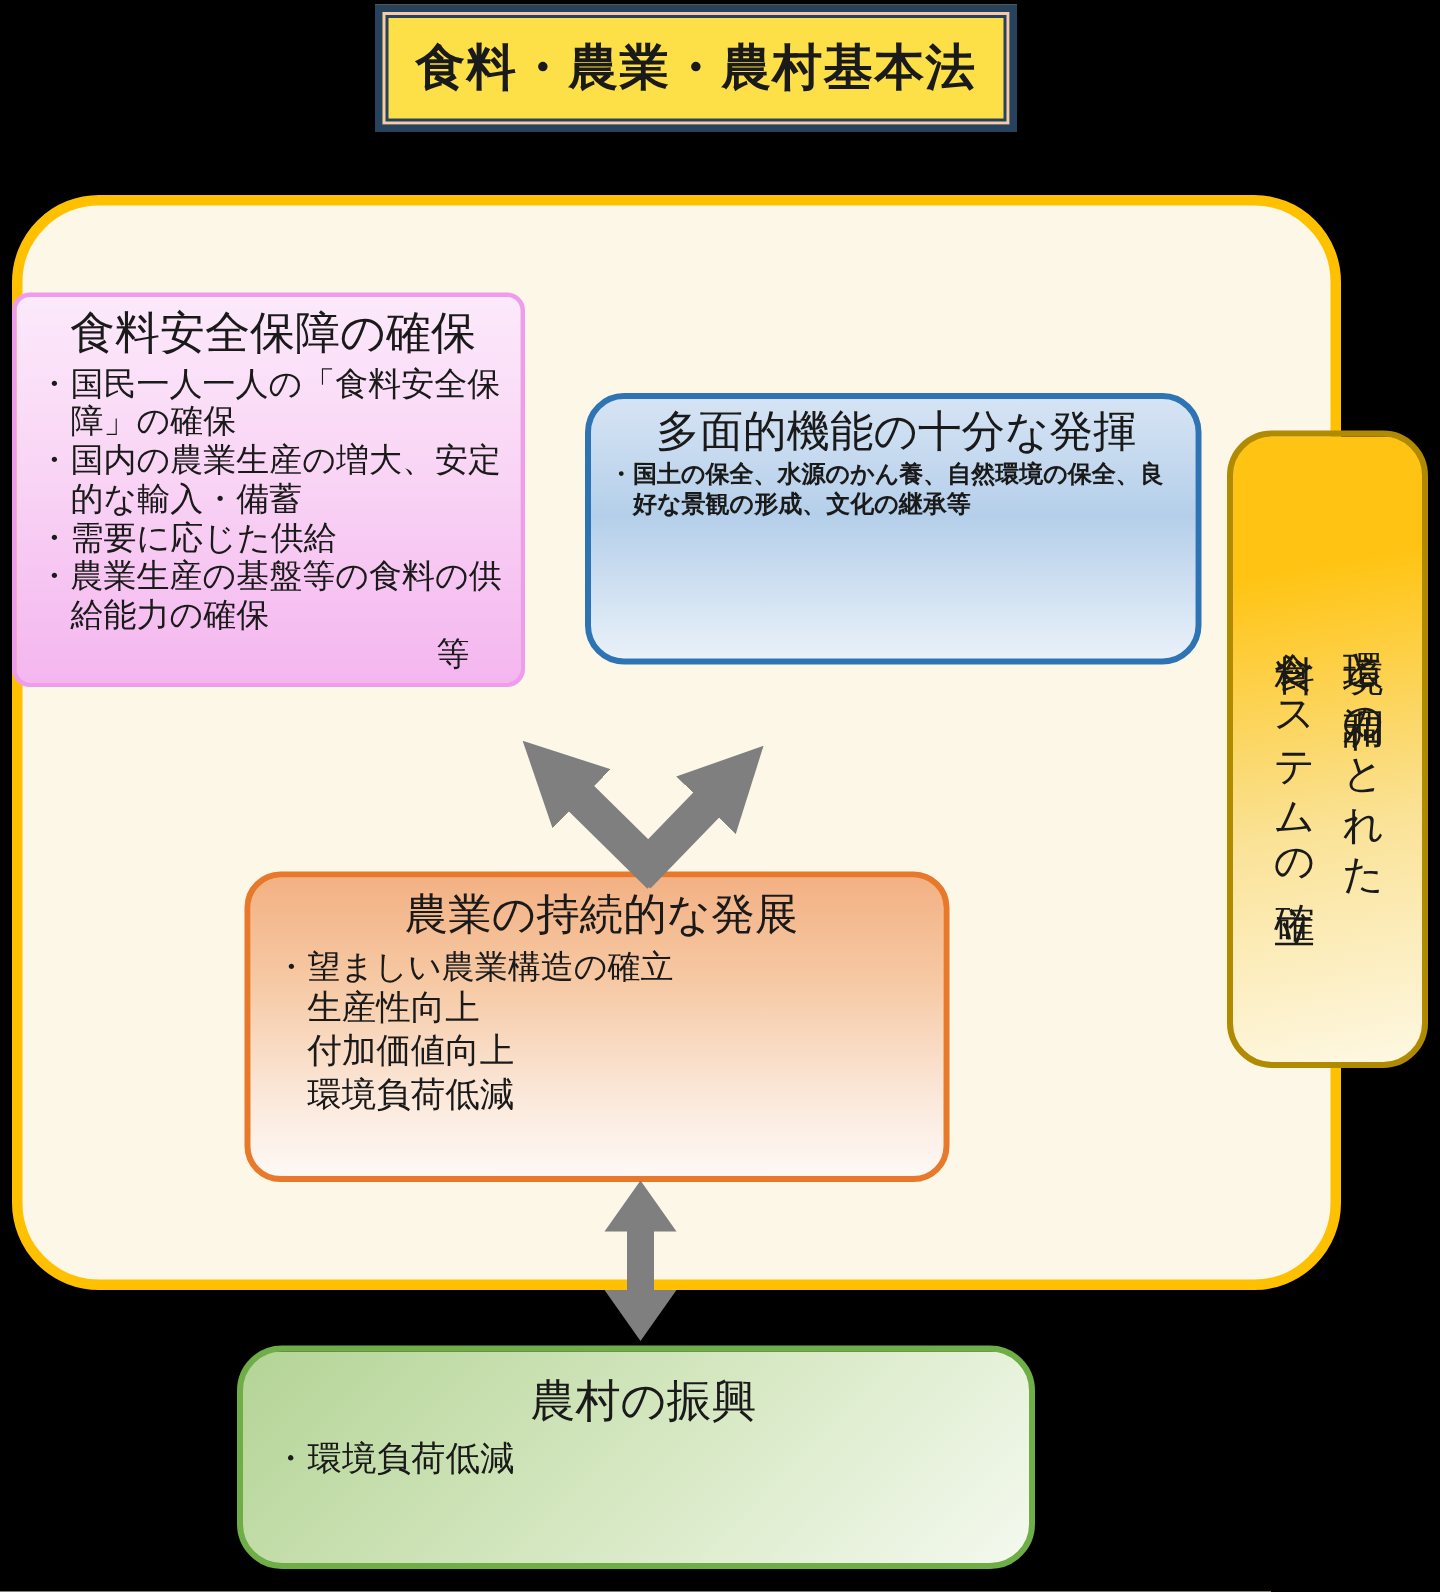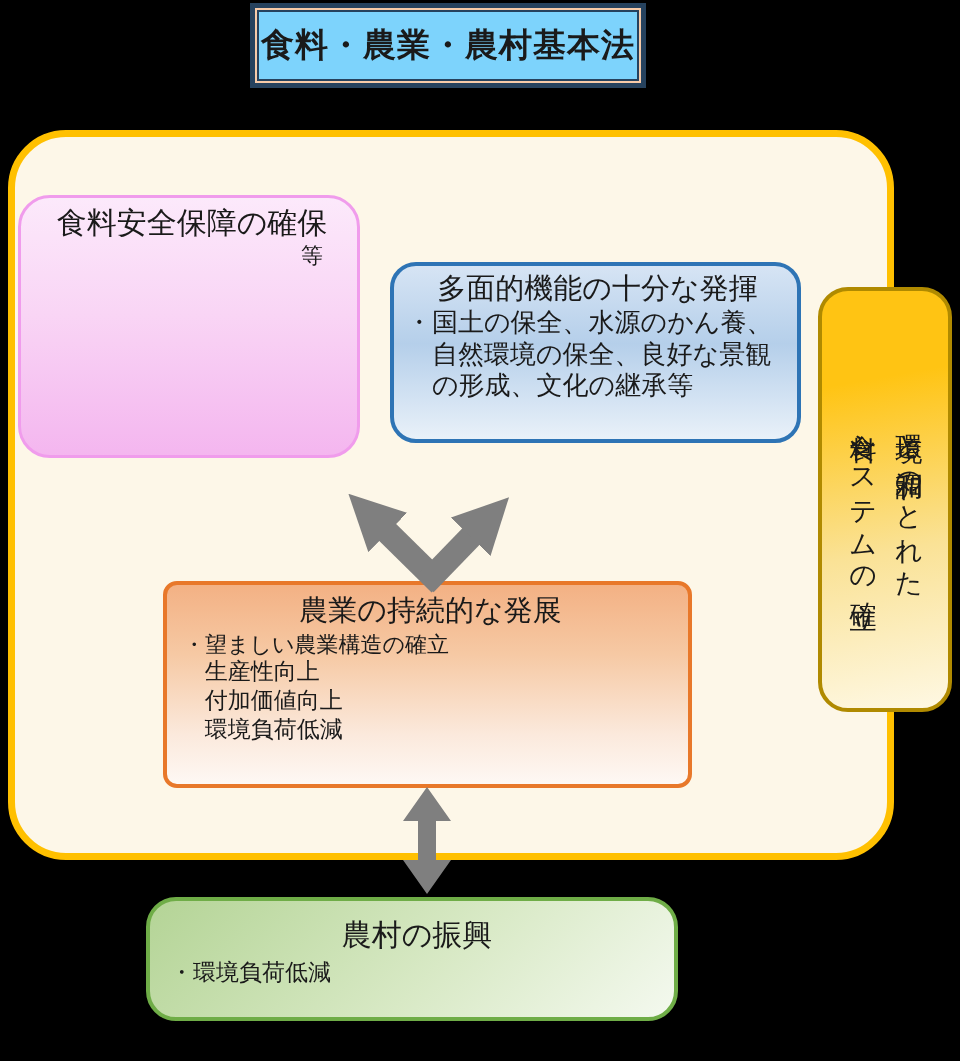--- a/index.html
+++ b/index.html
@@ -6,105 +6,111 @@
   body{
     width:960px;height:1061px;position:relative;overflow:hidden;
     background:#000;
     font-family:"Liberation Sans","DejaVu Sans",sans-serif;
     color:#1a1a1a;
   }
   .abs{position:absolute;box-sizing:border-box;}
 
   
   .law-box{
-    left:250px;top:3px;width:396px;height:85px;
-    background:#7dd3fc;
+    left:250px;top:3px;width:428px;height:85px;
+    background:#fde047;
     border:5px solid #26425E;
     box-shadow: inset 0 0 0 2px #F7CBA9, inset 0 0 0 4px #26425E;
     display:flex;align-items:center;justify-content:center;
     font-size:33px;font-weight:600;letter-spacing:1px;
   }
 
   
   .main-container{
     left:8px;top:130px;width:886px;height:730px;
     background:#FDF7E8;
     border:7px solid #FFC000;
     border-radius:58px;
   }
 
   .node{border-radius:30px;}
   .box-title{text-align:center;font-weight:500;}
   .bullets .bullet{padding-left:1em;text-indent:-1em;}
 
   
   .pink-box{
-    left:18px;top:195px;width:342px;height:263px;
-    border:3px solid #F09CEC;border-radius:32px;
+    left:8px;top:195px;width:342px;height:263px;
+    border:3px solid #F09CEC;border-radius:12px;
     background:linear-gradient(180deg,#FCE9FB 0%,#F9D5F5 45%,#F4B6EF 100%);
     padding:8px 8px 0 14px;
   }
   .pink-box .box-title{font-size:30px;line-height:1.12;margin-bottom:3px;}
   .pink-box .bullets{font-size:22px;line-height:1.17;}
   .pink-box .suffix{font-size:22px;text-align:right;padding-right:26px;line-height:1.15;}
 
   
   .blue-box{
     left:390px;top:262px;width:411px;height:181px;
     border:4px solid #2E74B5;border-radius:26px;
     background:linear-gradient(180deg,#D6E4F4 0%,#B5CFEA 45%,#E9F1F9 100%);
     padding:6px 8px 0 12px;
   }
   .blue-box .box-title{font-size:29px;line-height:1.15;margin-bottom:2px;}
-  .blue-box .bullets{font-size:26px;line-height:1.2;}
+  .blue-box .bullets{font-size:16px;line-height:1.2;font-weight:bold;}
 
   
   .yellow-box{
     left:818px;top:287px;width:134px;height:425px;
     border:4px solid #B08A00;border-radius:30px;
     background:linear-gradient(170deg,#FFC413 0%,#FFC413 22%,#FAE296 62%,#FEF8E3 100%);
     display:flex;align-items:center;justify-content:center;
   }
   .vtext{writing-mode:vertical-rl;text-orientation:upright;font-size:27px;line-height:1.7;letter-spacing:2px;}
   .vtext span{display:block;}
 
   
   .orange-box{
-    left:163px;top:581px;width:529px;height:207px;
-    border:4px solid #E8782A;border-radius:14px;
+    left:163px;top:581px;width:470px;height:207px;
+    border:4px solid #E8782A;border-radius:24px;
     background:linear-gradient(180deg,#F3B184 0%,#F6C9A4 35%,#FBE9DC 75%,#FEF8F4 100%);
     padding:8px 10px 0 16px;
   }
   .orange-box .box-title{font-size:29px;line-height:1.2;margin-bottom:3px;}
   .orange-box .bullets{font-size:22px;line-height:1.27;}
   .orange-box .sub .subline{padding-left:0.95em;font-size:23px;line-height:1.27;font-family:Liberation Mono, monospace;}
 
   
   .green-box{
-    left:146px;top:897px;width:532px;height:124px;
+    left:158px;top:897px;width:532px;height:149px;
     border:4px solid #6FAD47;border-radius:30px;
     background:linear-gradient(135deg,#B4D496 0%,#D8E9C5 55%,#F4F9EF 100%);
     padding:16px 10px 0 20px;
   }
   .green-box .box-title{font-size:30px;line-height:1.2;margin-bottom:5px;}
   .green-box .bullets{font-size:23px;line-height:1.3;}
 
   .arrow-layer{left:0;top:0;width:960px;height:1061px;pointer-events:none;}
 </style>
 </head>
 <body>
 
 <div class="abs law-box">
   <span>食料・農業・農村基本法</span>
 </div>
 
 <div class="abs main-container"></div>
 
 <div class="abs node pink-box">
   <div class="box-title">食料安全保障の確保</div>
+  <div class="bullets">
+      <div class="bullet">・国民一人一人の「食料安全保障」の確保</div>
+      <div class="bullet">・国内の農業生産の増大、安定的な輸入・備蓄</div>
+      <div class="bullet">・需要に応じた供給</div>
+      <div class="bullet">・農業生産の基盤等の食料の供給能力の確保</div>
+    </div>
   <div class="suffix">等</div>
 </div>
 
 <div class="abs node blue-box">
   <div class="box-title">多面的機能の十分な発揮</div>
   <div class="bullets">
       <div class="bullet">・国土の保全、水源のかん養、自然環境の保全、良好な景観の形成、文化の継承等</div>
     </div>
 </div>
 

